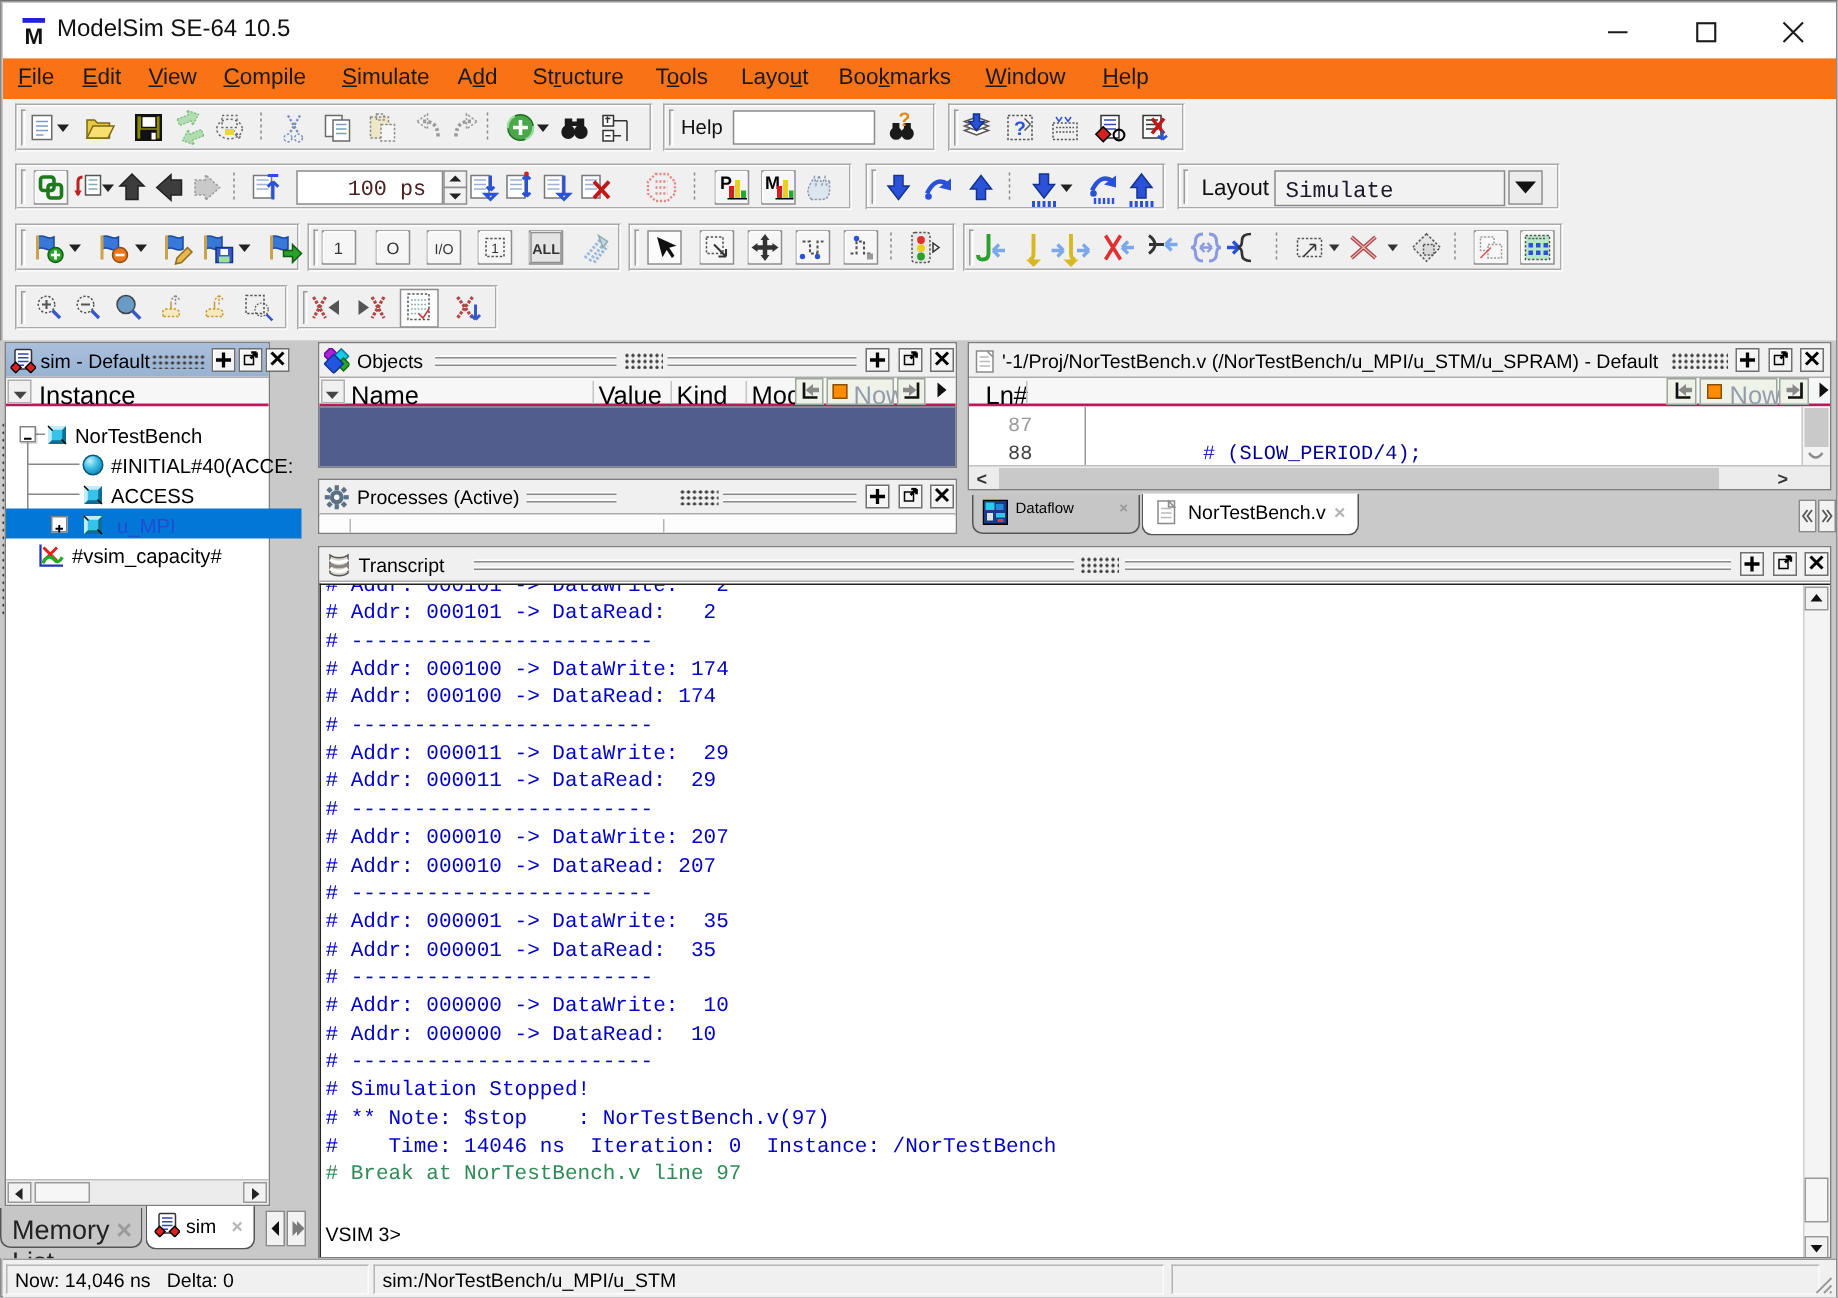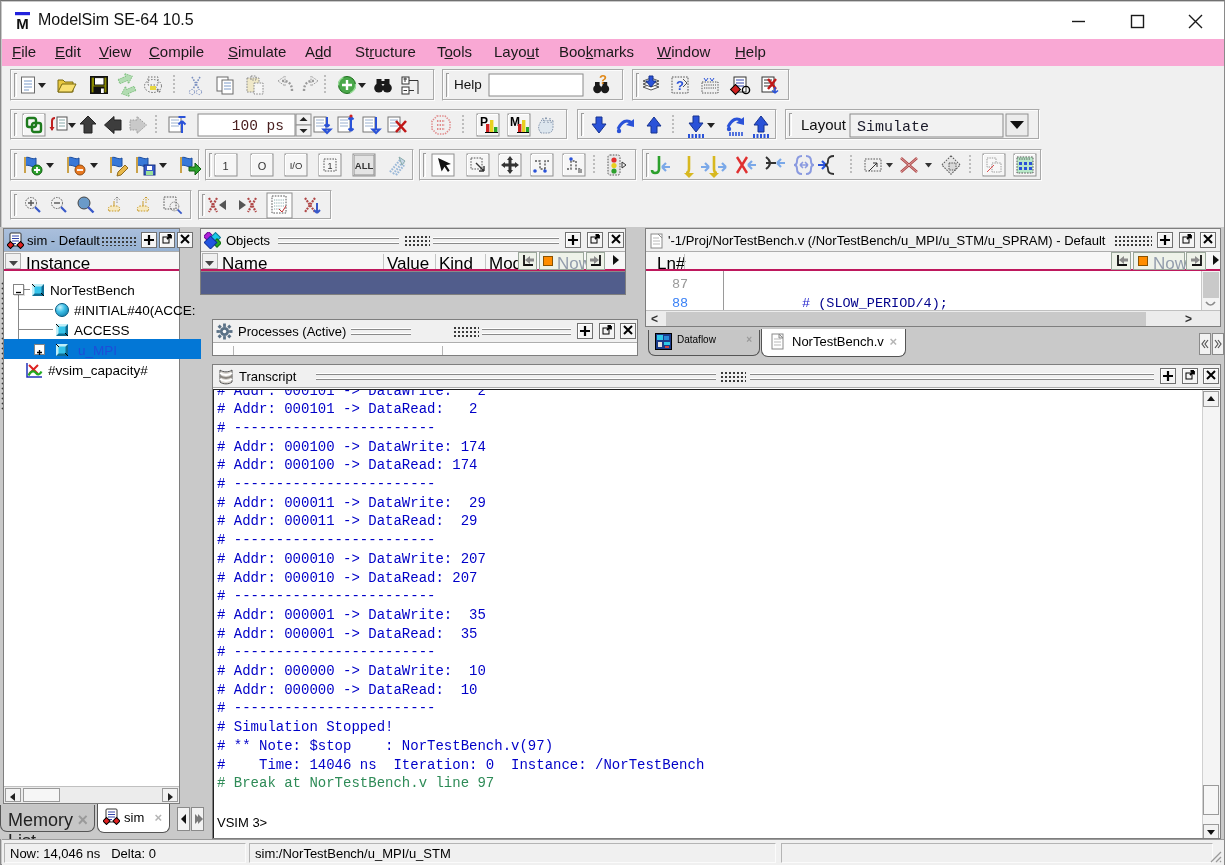--- a/index.html
+++ b/index.html
@@ -2,21 +2,21 @@
 <html><head><meta charset="utf-8"><style>
 *{margin:0;padding:0;box-sizing:border-box}
 html,body{width:1225px;height:865px;overflow:hidden}
 body{font-family:"Liberation Sans",sans-serif;background:#c9c9c9;position:relative}
 #win{position:absolute;left:0;top:0;width:1225px;height:865px;border:1px solid #8a8a8a;border-top:1px solid #707070}
 
 #title{position:absolute;left:1px;top:1px;width:1222px;height:37px;background:#fff}
 #title .txt{position:absolute;left:36px;top:9px;font-size:16px;color:#111}
 #logo{position:absolute;left:11px;top:9px;width:20px;height:20px}
 
-#menu{position:absolute;left:1px;top:38px;width:1222px;height:34px;background:#f9a8d4;border-bottom:1px solid #a8a8a8}
+#menu{position:absolute;left:1px;top:38px;width:1222px;height:34px;background:#f97316;border-bottom:1px solid #a8a8a8}
 #menu span{position:absolute;top:4px;font-size:15px;color:#1a1a1a}
 #menu u{text-decoration:underline}
 
 #tb{position:absolute;left:1px;top:65px;width:1222px;height:161px;background:#f0f0f0}
 .tg{position:absolute;background:#f0f0f0;border:1px solid #a9a9a9;border-bottom-color:#fdfdfd;border-right-color:#fdfdfd;box-shadow:inset -1px -1px 0 #a9a9a9,inset 1px 1px 0 #fdfdfd}
 .tg i{position:absolute;left:3px;top:3px;bottom:3px;width:3px;border-left:1px solid #9c9c9c;border-top:1px solid #9c9c9c;box-shadow:-1px -1px 0 #fff inset}
 #icons{position:absolute;left:0;top:0;width:1222px;height:161px}
 
 #main{position:absolute;left:-1px;top:226px;width:1222px;height:612px;background:#c9c9c9}
 .panel{position:absolute;background:#fff;border:1px solid #7e7e7e}
@@ -756,21 +756,21 @@
         <span style="position:absolute;right:7px;top:6px;color:#b5b5b5;font-weight:bold">×</span>
     </div>
     <div style="position:absolute;left:177px;top:580px;width:13px;height:24px;background:#f2f2f2;border:1px solid #8a8a8a"><svg width="11" height="22">
           <path d="M8 6 L3 11 L8 16 Z" fill="#111"></path>
         </svg></div>
     <div style="position:absolute;left:191px;top:580px;width:13px;height:24px;background:#f2f2f2;border:1px solid #8a8a8a"><svg width="11" height="22">
           <path d="M3 6 L8 11 L3 16 Z" fill="#7a7a7a"></path>
           <path d="M6 6 L11 11 L6 16 Z" fill="#7a7a7a"></path>
         </svg></div>
 
-    <div class="panel" style="left:200px;top:1px;width:426px;height:67px">
+    <div class="panel" style="left:212px;top:1px;width:426px;height:84px">
       <div class="ph">
         <svg style="position:absolute;left:3px;top:3px" width="17" height="17" viewBox="0 0 17 17">
             <rect x="1" y="1" width="7" height="7" fill="#b020d8" stroke="#6a0d92" transform="rotate(45 4.5 4.5)"></rect>
             <rect x="8" y="2" width="7" height="7" fill="#18c8e8" stroke="#0a7a96" transform="rotate(45 11.5 5.5)"></rect>
             <rect x="10" y="8" width="6" height="6" fill="#28a828" stroke="#117011" transform="rotate(45 13 11)"></rect>
             <rect x="2" y="6" width="9" height="9" fill="#2255e0" stroke="#10309a" transform="rotate(45 6.5 10.5)"></rect>
           </svg>
         <span class="t" style="left:25px">Objects</span>
         <div class="eline" style="left:77px;right:226px;top:8px"></div>
         <div class="eline" style="left:77px;right:226px;top:13px"></div>
@@ -897,21 +897,21 @@
               <path d="M13 7 L8 3 V5.5 H4 V8.5 H8 V11 Z" fill="#8a8a8a"></path>
             </svg></div>
         <div style="position:absolute;left:563px;top:0px;width:14px;height:18px"><svg width="13" height="16">
               <path d="M4 3 L10 8 L4 13 Z" fill="#111"></path>
             </svg></div>
       </div>
 
       <div style="position:absolute;left:0;right:0;top:42px;height:39px;background:#fff;font:13.5px/19px 'Liberation Mono',monospace;overflow:hidden">
         <div style="position:absolute;left:77px;top:0;width:1px;height:39px;background:#9a9a9a"></div>
         <span style="position:absolute;left:26px;top:4px;color:#9a9a9a">87</span>
-        <span style="position:absolute;left:26px;top:23px;color:#3b82f6">88</span>
+        <span style="position:absolute;left:26px;top:23px;color:#404040">88</span>
         <span style="position:absolute;left:156px;top:23px;color:#00008b"><b style="color:#2222cc;font-weight:normal">#</b> (SLOW_PERIOD/4);</span>
         <div style="position:absolute;right:0;top:0;width:19px;height:39px;background:#f3f3f3;border-left:1px solid #c8c8c8">
           <div style="position:absolute;left:1px;top:1px;right:1px;height:26px;background:#c9c9c9"></div>
           <svg width="17" height="10" style="position:absolute;bottom:0;left:0">
               <path d="M4 2 Q8.5 8 13 2" stroke="#8a8a8a" stroke-width="1.6" fill="none"></path>
             </svg>
         </div>
       </div>
 
       <div style="position:absolute;left:0;right:0;bottom:0;height:16px;background:#ececec;border-top:1px solid #c0c0c0">

